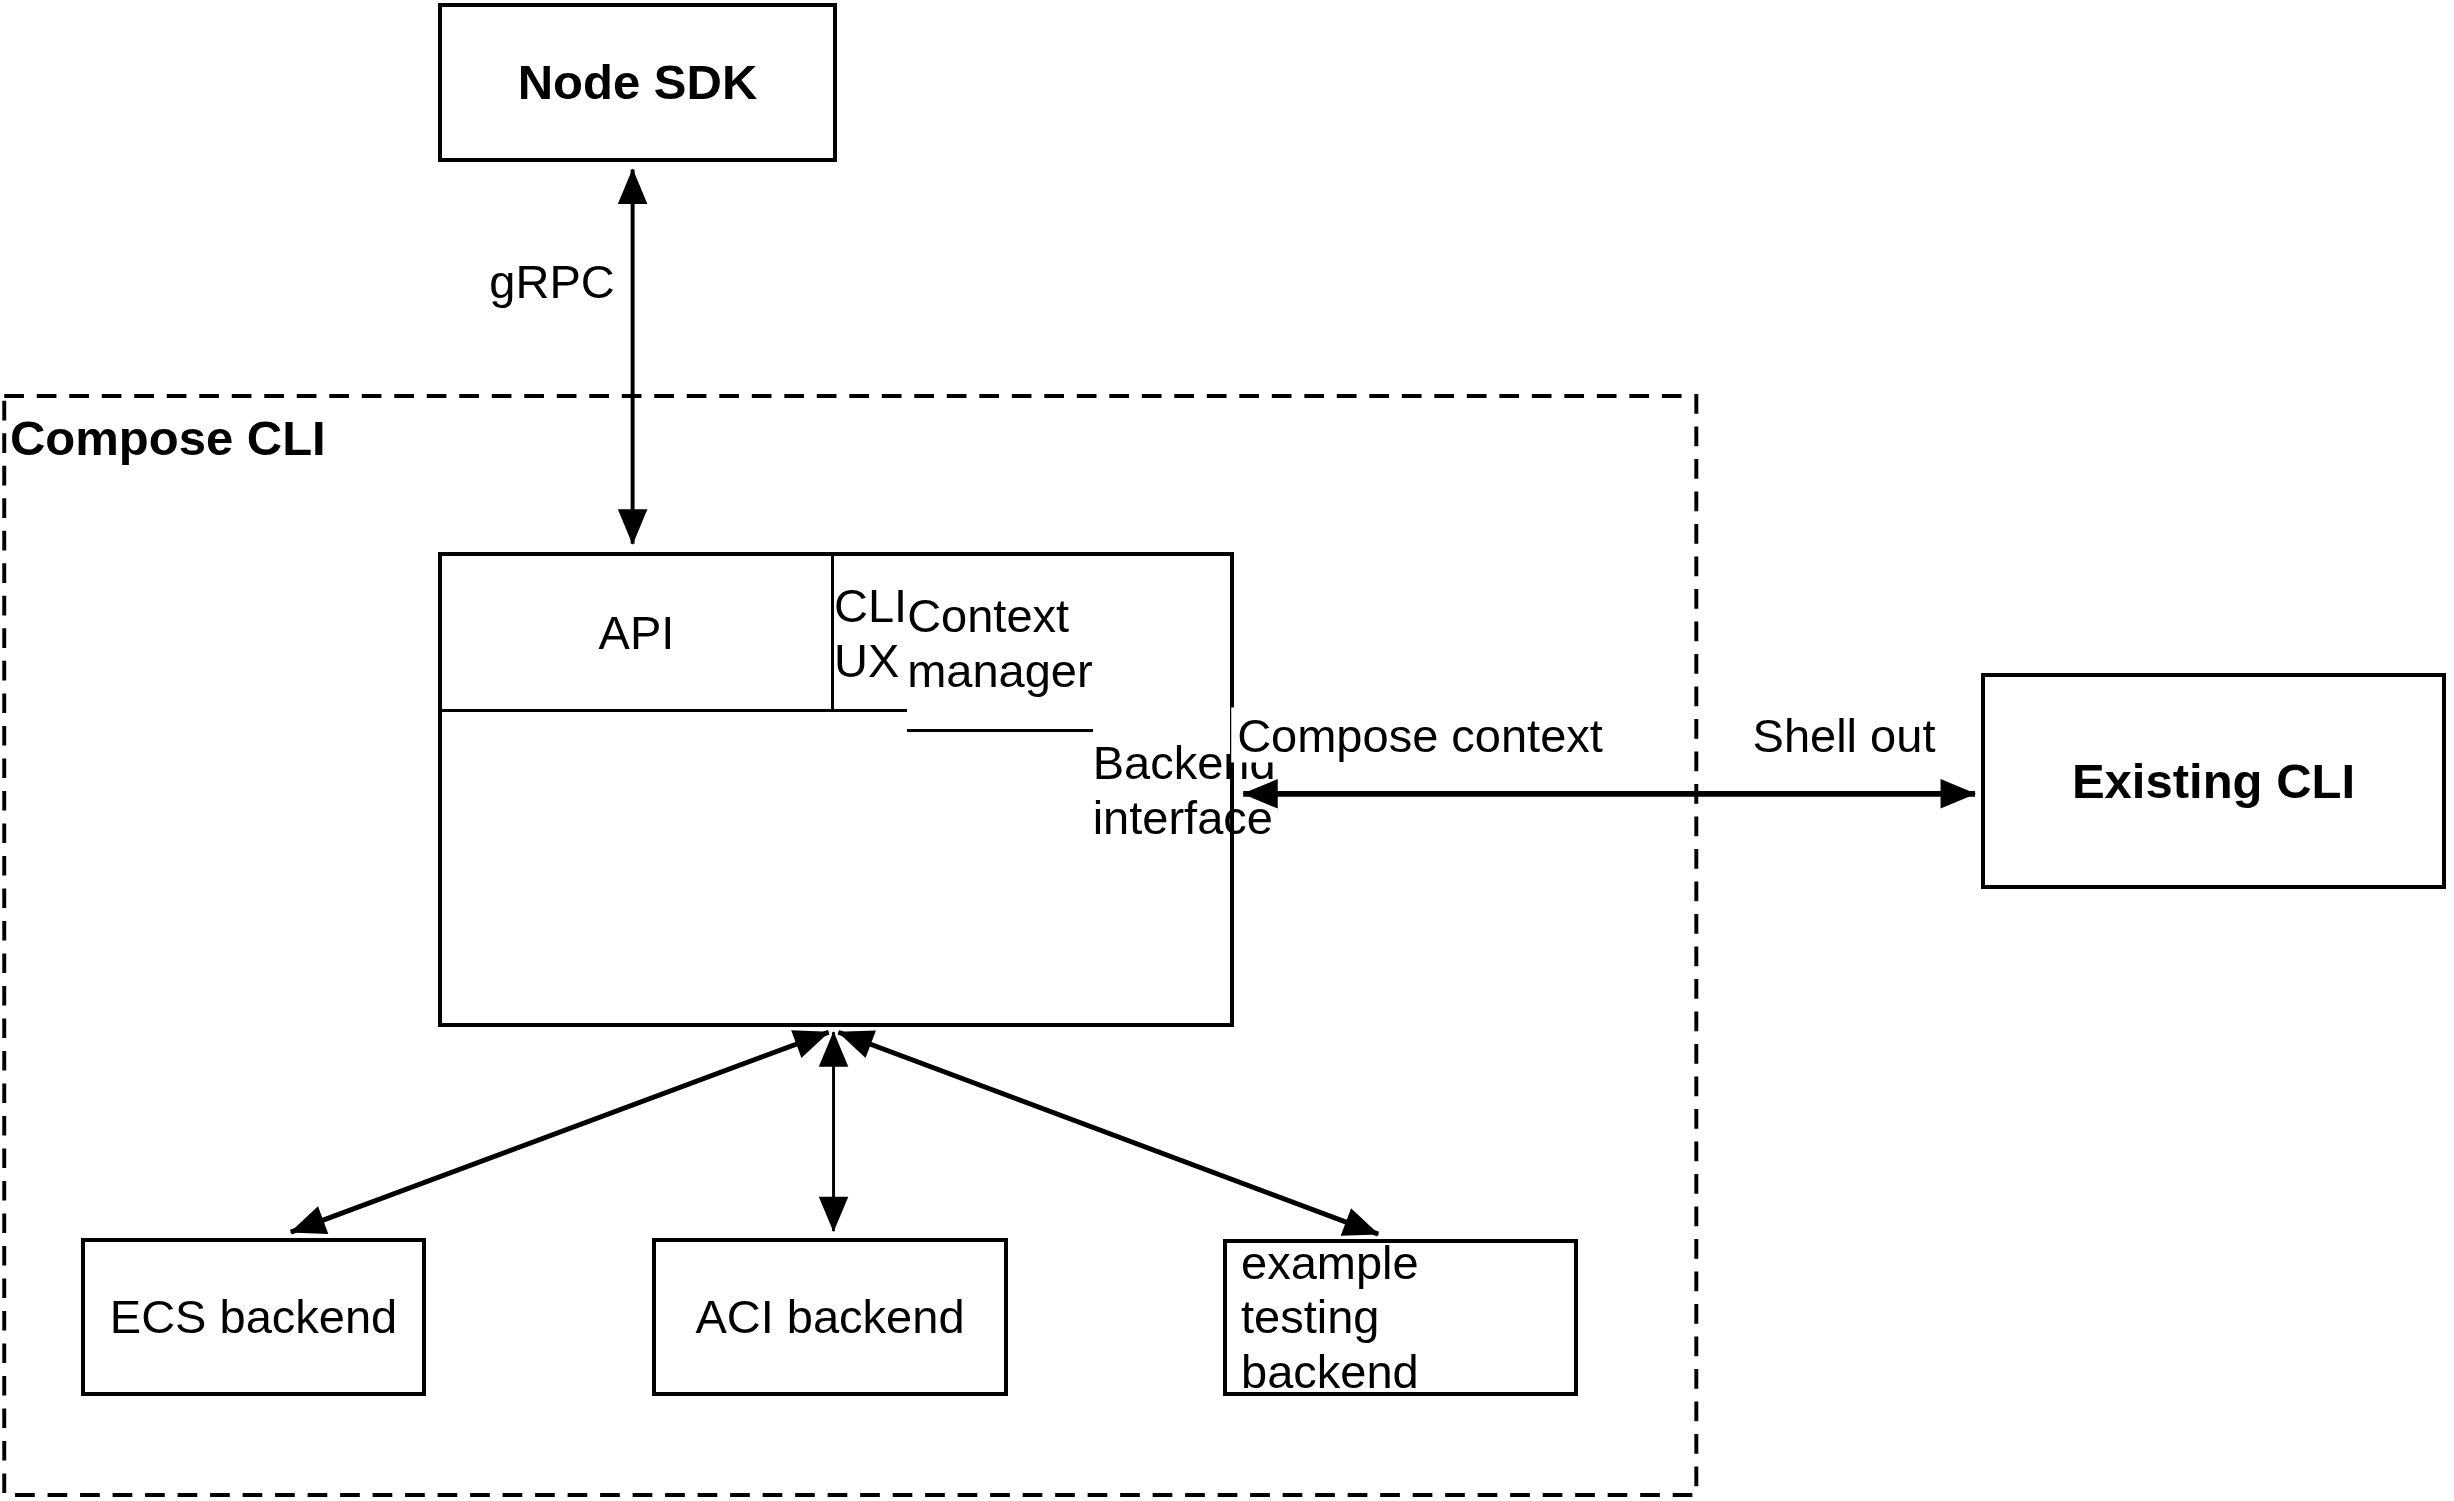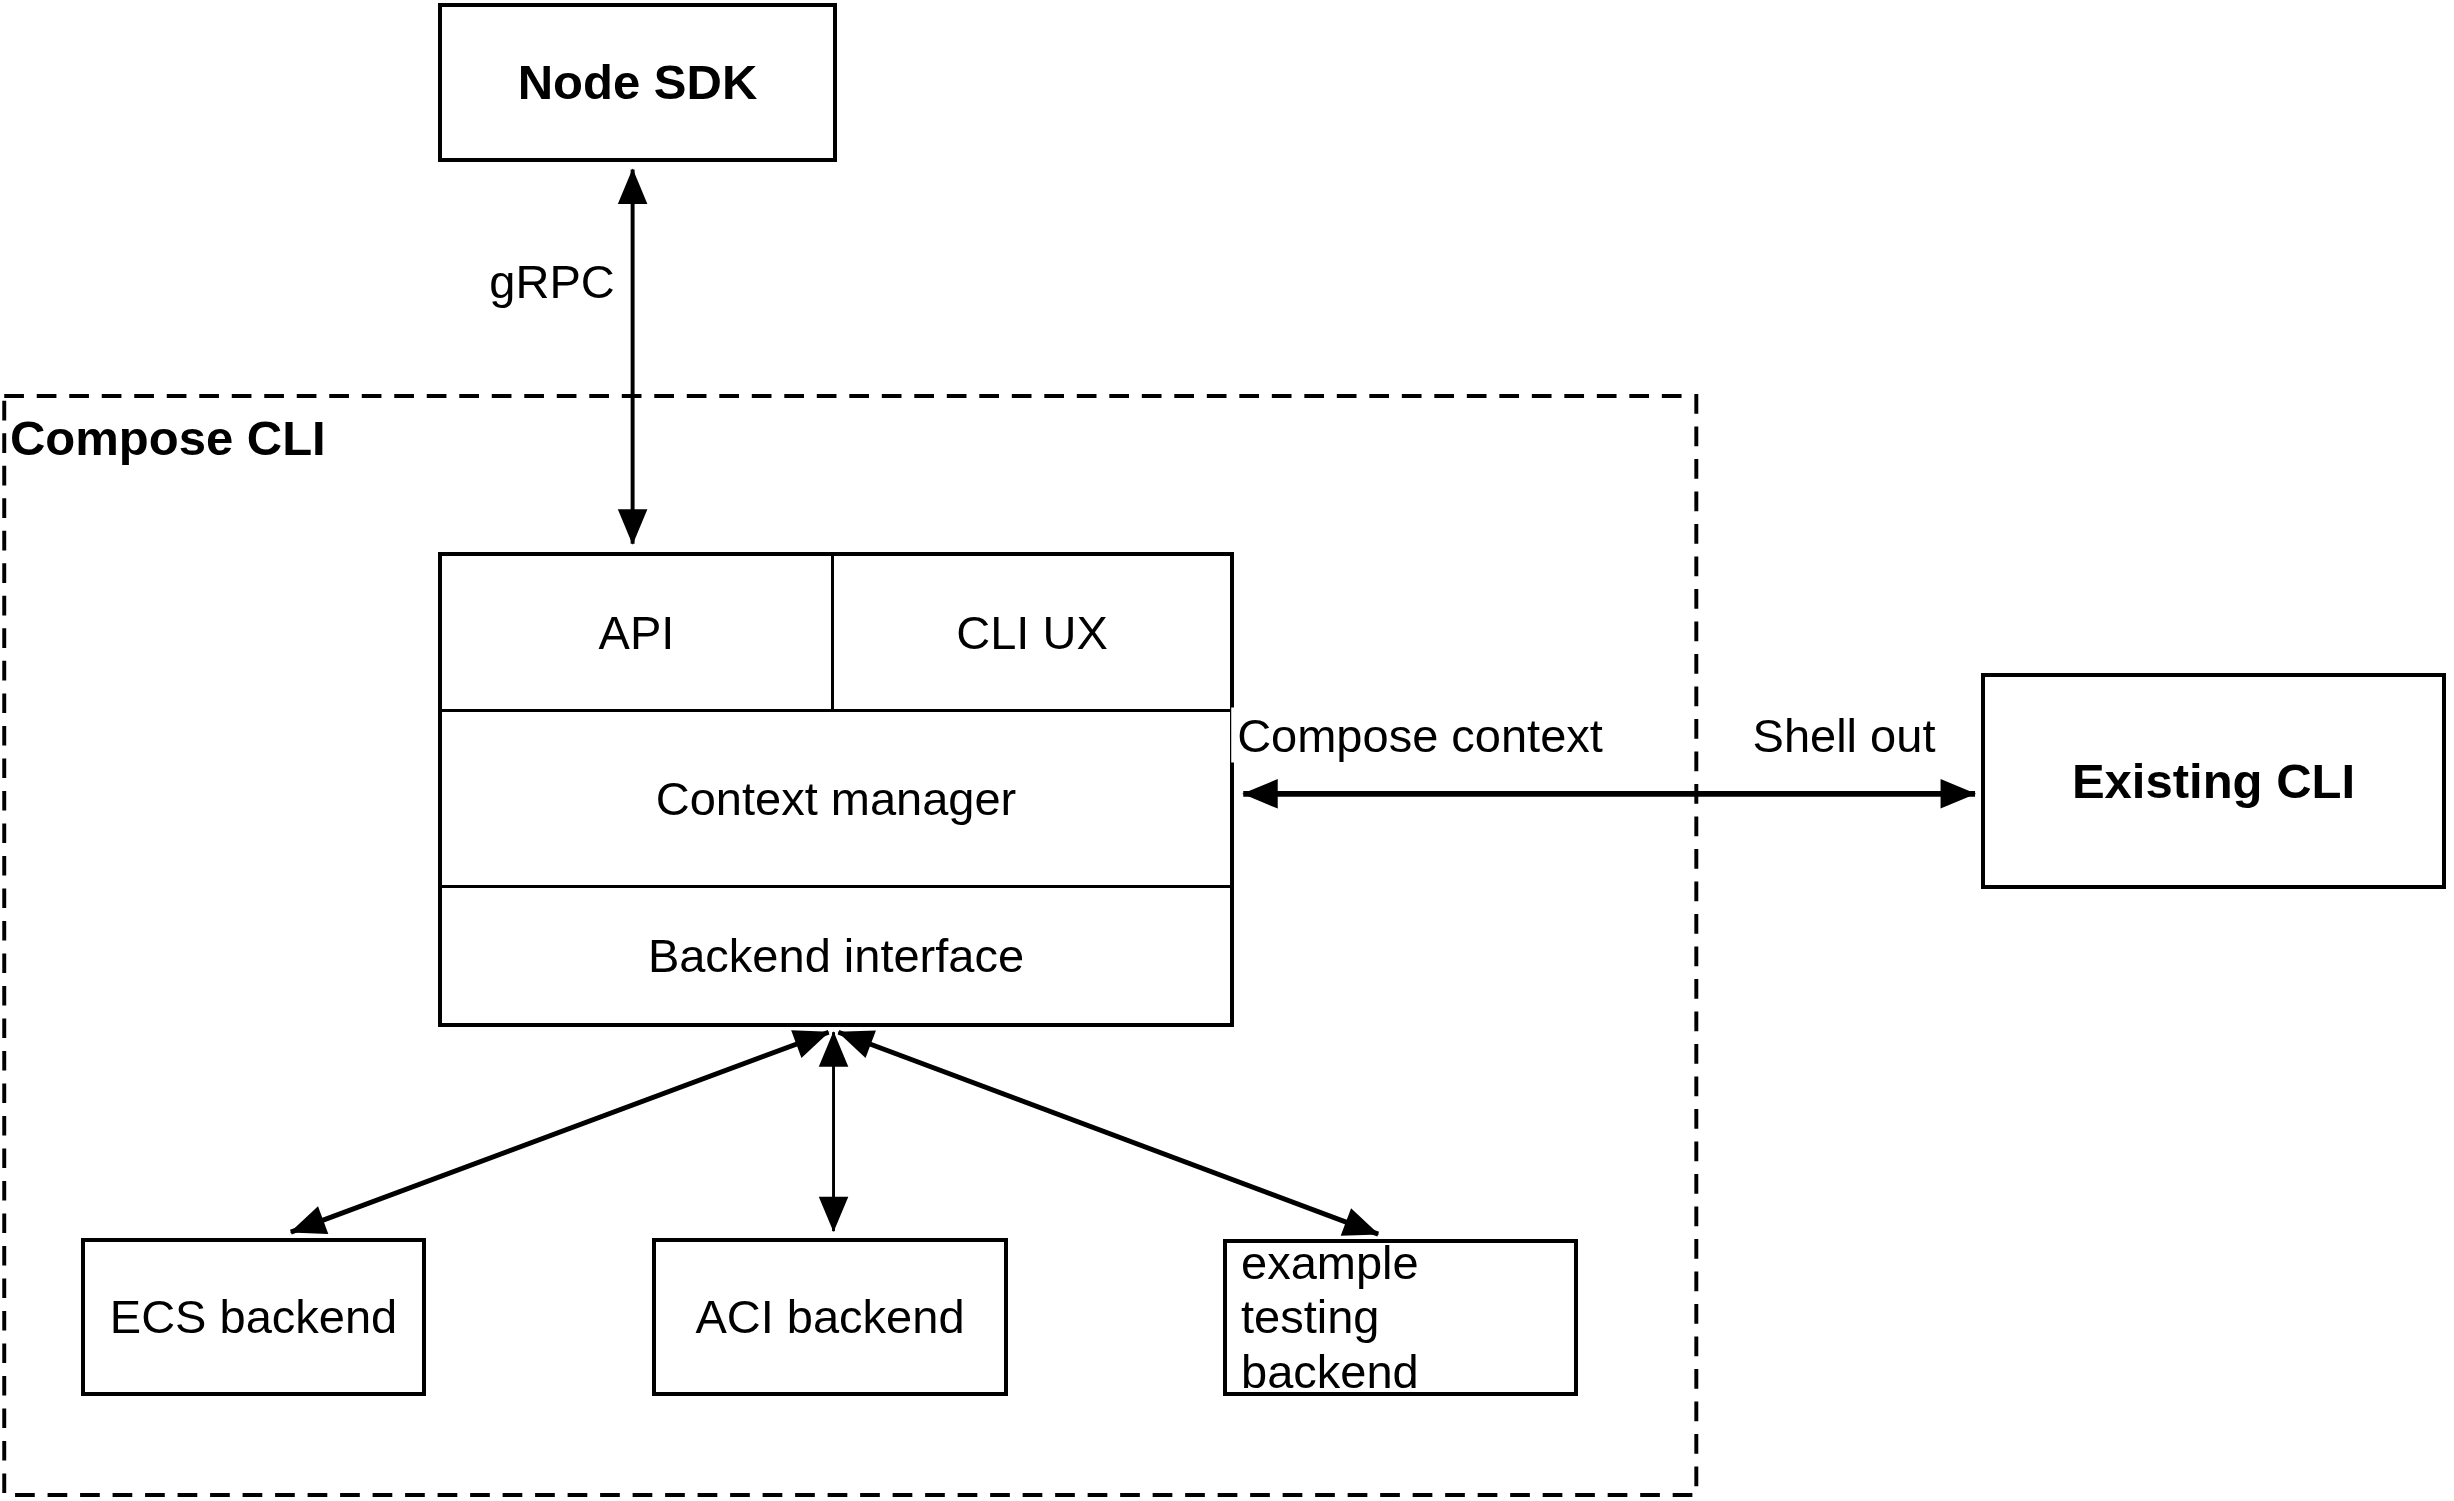--- a/index.html
+++ b/index.html
@@ -40,21 +40,21 @@
 
   
   #compound {
     position: absolute;
     left: 438px; top: 552px;
     width: 796px; height: 475px;
     box-sizing: border-box;
     border: 4.9px solid #000000;
     background: #ffffff;
     display: flex;
-    flex-direction: column;
+    flex-direction: row;
     z-index: 1;
   }
   #compound .row {
     display: flex;
     box-sizing: border-box;
     font-size: 47px;
   }
   #compound .row-top { height: 156px; border-bottom: 3.9px solid #000; }
   #compound .row-mid { height: 176px; border-bottom: 3.9px solid #000; }
   #compound .row-bot { flex: 1; align-items: center; }

